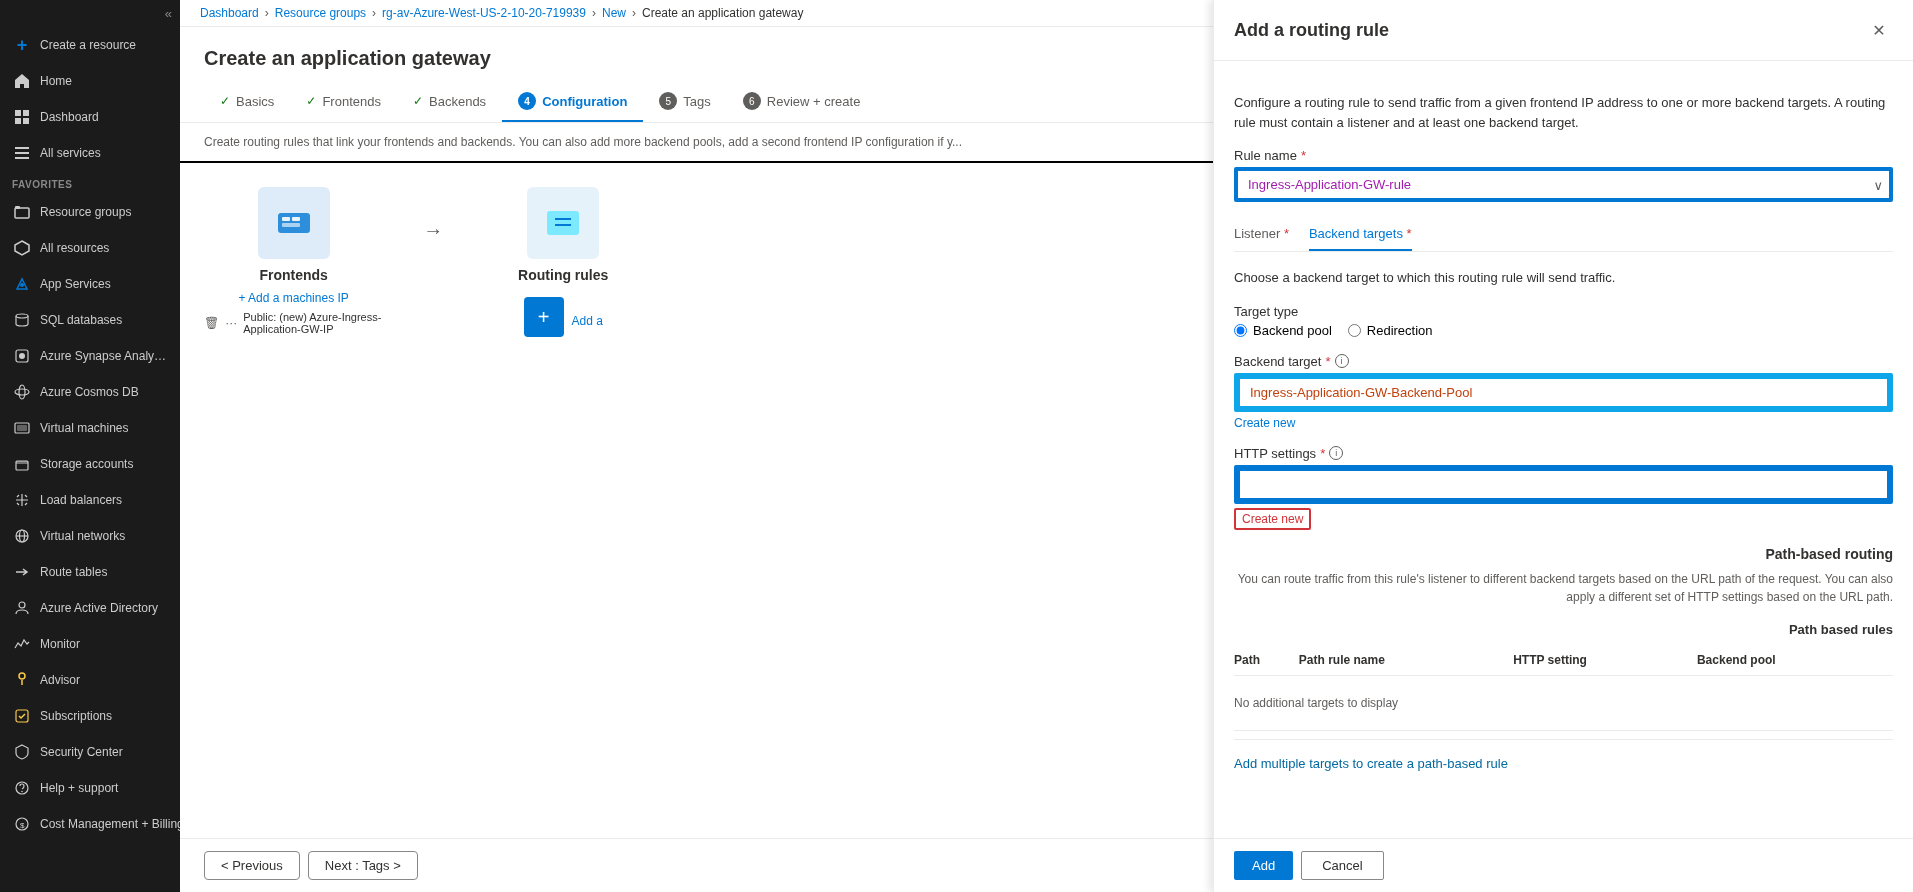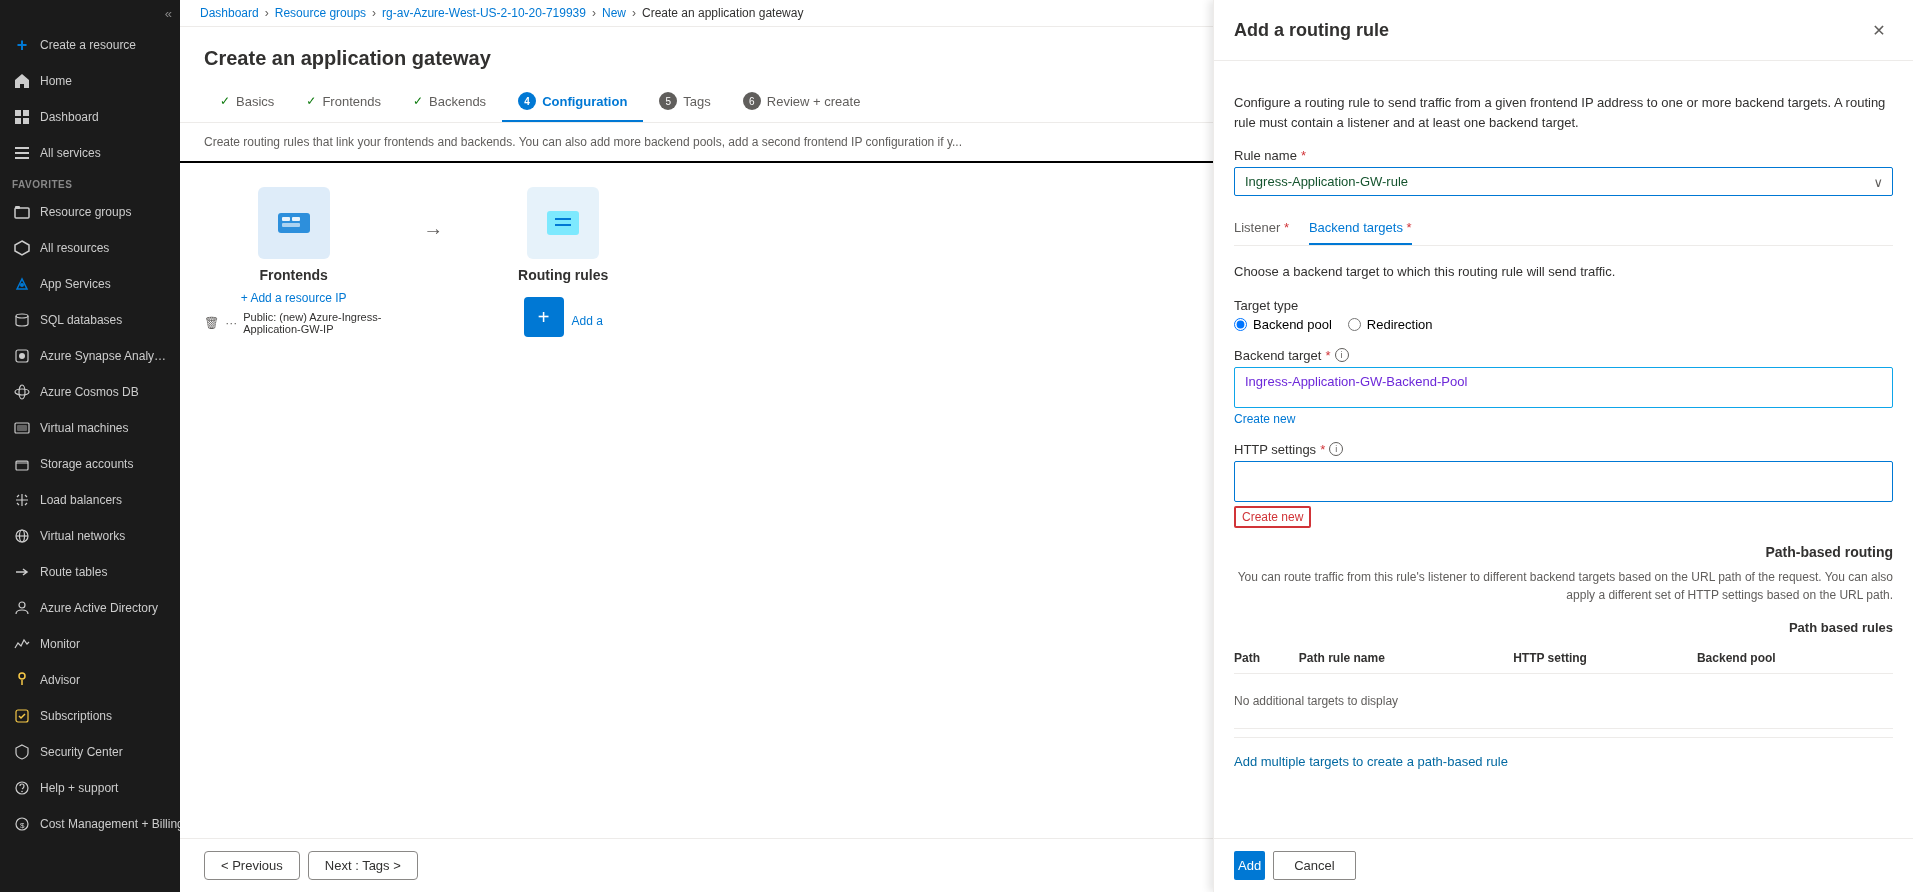--- a/index.html
+++ b/index.html
@@ -263,36 +263,36 @@
       color: #323130;
       margin-bottom: 4px;
       display: flex;
       align-items: center;
       gap: 4px;
     }
     .required-star { color: #d13438; }
     .form-input {
       width: 100%;
       padding: 6px 10px;
-      border: 1px solid #a3a3a3;
+      border: 4px solid #a3a3a3;
       border-radius: 2px;
       font-size: 13px;
-      color: #14532d;
+      color: #a21caf;
     }
 
     .form-select-wrapper {
       position: relative;
     }
     .form-select {
       width: 100%;
-      padding: 6px 32px 18px 10px;
-      border: 1px solid #0ea5e9;
+      padding: 6px 32px 6px 10px;
+      border: 6px solid #0ea5e9;
       border-radius: 2px;
       font-size: 13px;
-      color: #6d28d9;
+      color: #c2410c;
       appearance: none;
       background: #fff;
       cursor: pointer;
     }
     .select-arrow {
       position: absolute;
       right: 10px;
       top: 50%;
       transform: translateY(-50%);
       color: #605e5c;
@@ -412,21 +412,21 @@
     }
 
     
     .panel-footer {
       padding: 12px 20px;
       border-top: 1px solid #edebe9;
       display: flex;
       gap: 8px;
     }
     .btn-primary {
-      padding: 6px 4px;
+      padding: 6px 18px;
       background: #0078d4;
       color: #fff;
       border: none;
       border-radius: 2px;
       font-size: 13px;
       cursor: pointer;
     }
     .btn-secondary {
       padding: 6px 20px;
       background: #fff;
@@ -725,21 +725,21 @@
       <div class="gateway-card">
         <div class="card-icon-box">
           <svg width="40" height="40" viewBox="0 0 40 40">
             <rect x="4" y="10" width="32" height="20" rx="3" fill="#0078d4" opacity="0.8"></rect>
             <rect x="8" y="14" width="8" height="4" rx="1" fill="#fff" opacity="0.9"></rect>
             <rect x="18" y="14" width="8" height="4" rx="1" fill="#fff" opacity="0.9"></rect>
             <rect x="8" y="20" width="18" height="4" rx="1" fill="#fff" opacity="0.6"></rect>
           </svg>
         </div>
         <div class="card-title">Frontends</div>
-        <span class="card-add-link">+ Add a resource IP</span>
+        <span class="card-add-link">+ Add a machines IP</span>
         <div class="card-item-row">
           <span class="card-item-icon">🗑</span>
           <span class="card-item-icon">···</span>
           <span style="font-size:11px;color:#323130;max-width:140px;">Public: (new) Azure-Ingress-Application-GW-IP</span>
         </div>
       </div>
 
       <div class="arrow-connector">→</div>
 
       <div class="gateway-card">

